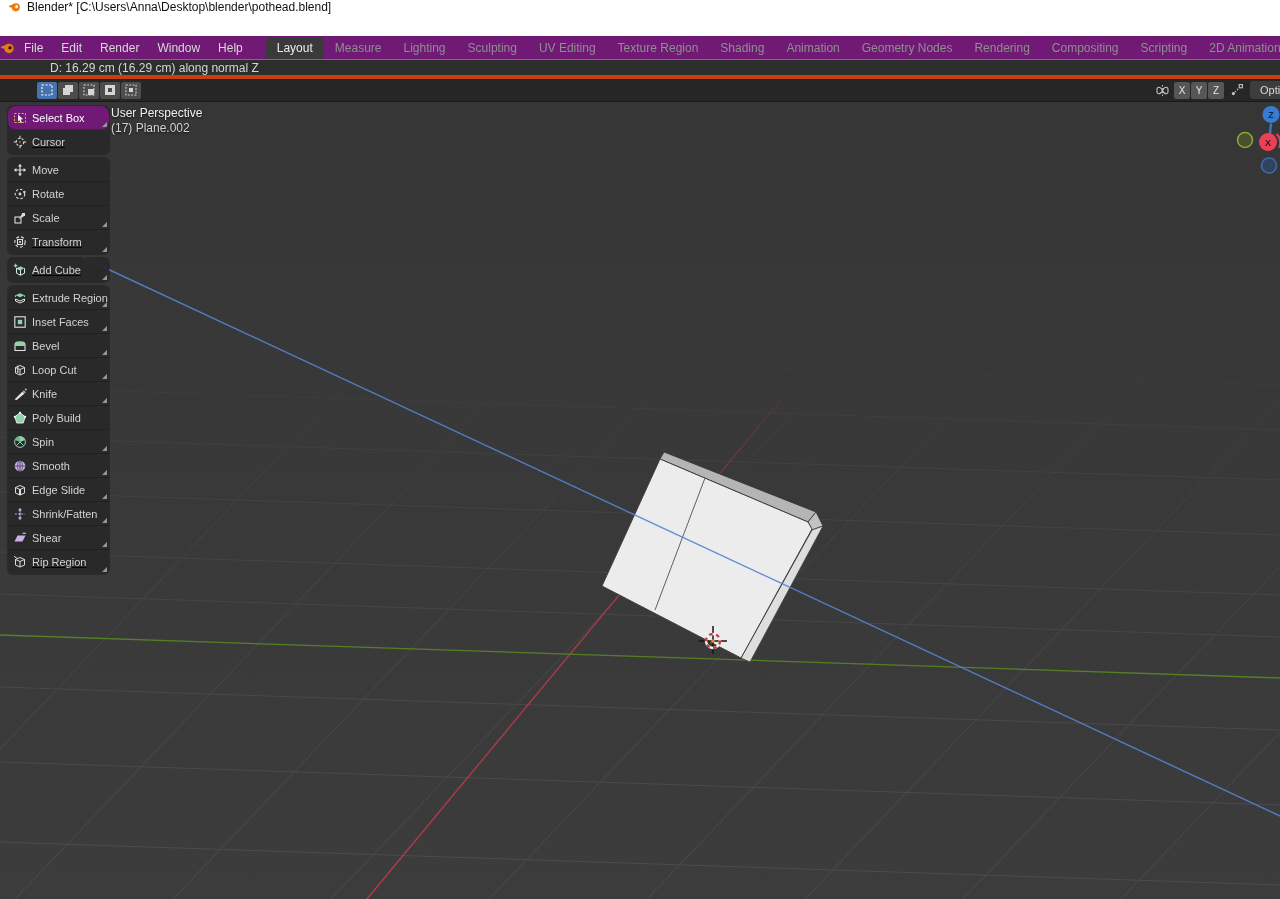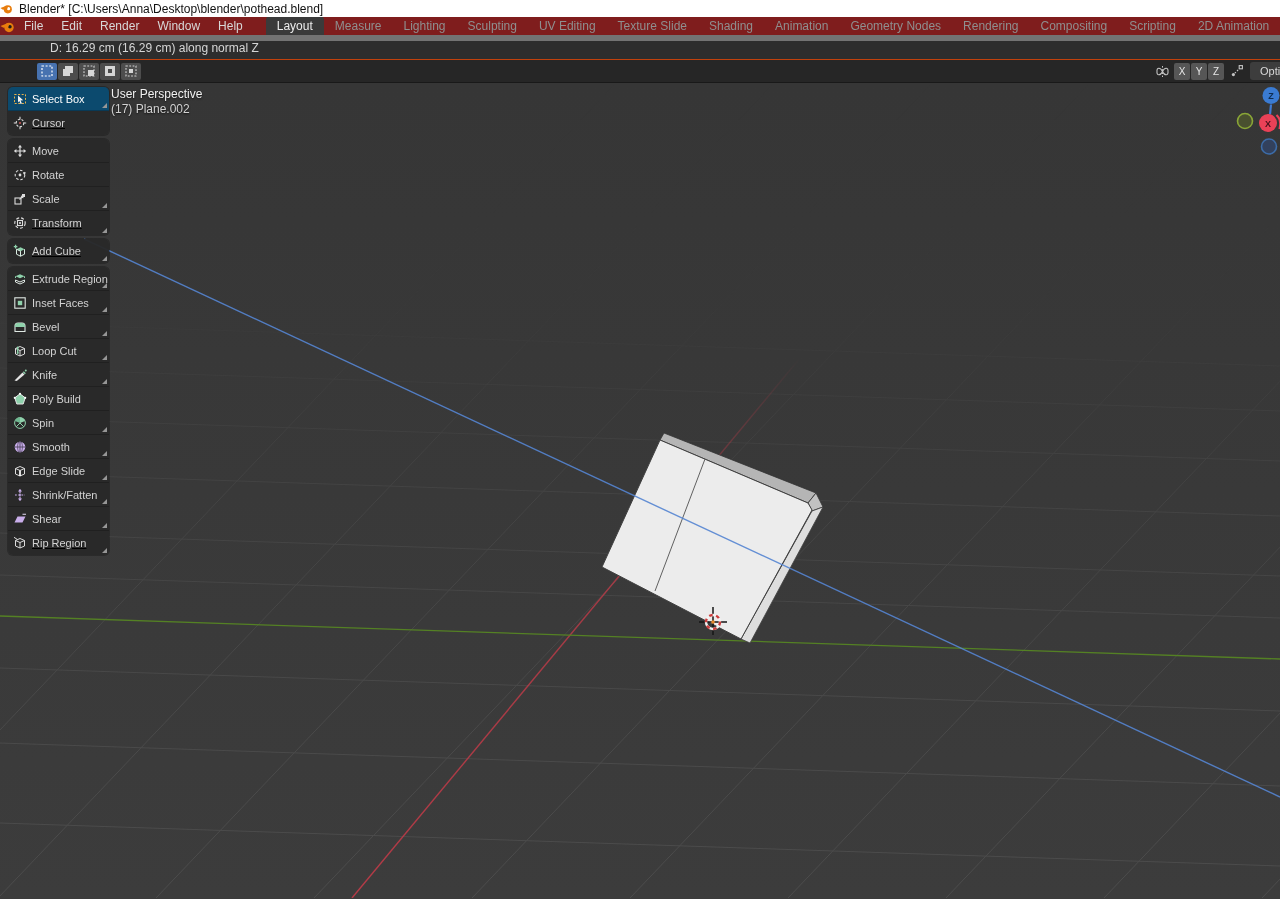--- a/index.html
+++ b/index.html
@@ -1,37 +1,37 @@
 <!DOCTYPE html>
 <html><head>
 <meta charset="utf-8">
 <style>
   * { margin:0; padding:0; box-sizing:border-box; }
   html,body { width:1280px; height:899px; overflow:hidden; background:#3b3b3b;
               font-family:"Liberation Sans", sans-serif; }
 
   
-  .titlebar { height:17px; background:#ffffff; display:flex; align-items:center;
-              gap:6px; }
+  .titlebar { height:36px; background:#ffffff; display:flex; align-items:flex-start;
+              padding-left:8px; gap:6px; }
   .titlebar .win-title { font-size:12px; color:#111; white-space:nowrap; }
 
   
-  .topbar { height:24px; background:#7f1d1d; display:flex; align-items:center;
-            position:relative; overflow:hidden; border-bottom:6px solid #737373; }
+  .topbar { height:24px; background:#701a75; display:flex; align-items:center;
+            position:relative; overflow:hidden; border-bottom:1px solid #737373; }
   .logo-box { width:34px; display:flex; justify-content:center; align-items:center; }
   .menus { display:flex; align-items:center; }
   .menu-item { font-size:12px; color:#d8d8d8; padding:3px 9px; border-radius:3px; cursor:default; }
   .tabs { display:flex; align-items:flex-end; margin-left:14px; height:24px; }
   .ws-tab { font-size:12px; color:#8f8f8f; padding:4px 11px 5px; border-radius:5px 5px 0 0;
             white-space:nowrap; }
   .ws-tab.active { background:#3a3a3a; color:#ececec; }
 
   
-  .statusrow { height:19px; background:#2d2d2d; display:flex; align-items:flex-start;
-               padding-left:50px; border-bottom:1px solid #c2410c; }
+  .statusrow { height:19px; background:#2d2d2d; display:flex; align-items:center;
+               padding-left:50px; border-bottom:4px solid #c2410c; }
   .statusrow span { font-size:12px; color:#d6d6d6; }
 
   
   .toolsettings { height:23px; background:#262626; display:flex; align-items:center;
                   overflow:hidden; border-bottom:1px solid #191919; }
   .sel-modes { display:flex; gap:1px; margin-left:37px; }
   .mode-btn { width:20px; height:17px; background:#4d4d4d; border-radius:2px;
               display:flex; align-items:center; justify-content:center; }
   .mode-btn.active { background:#4772b0; }
   .mode-btn svg { width:12px; height:12px; display:block; }
@@ -55,21 +55,21 @@
   .vp-overlay-text .l1 { font-size:12px; color:#f1f1f1; text-shadow:0 1px 2px rgba(0,0,0,.7); }
   .vp-overlay-text .l2 { font-size:12px; color:#d2d2d2; text-shadow:0 1px 2px rgba(0,0,0,.7); }
 
   
   .toolshelf { position:absolute; left:8px; top:4px; width:101px; }
   .tool-group { border-radius:5px; overflow:hidden; margin-bottom:4px;
                 background:rgba(41,41,41,.96); box-shadow:0 0 0 1px rgba(0,0,0,.25); }
   .tool-item { position:relative; height:24px; display:flex; align-items:center;
                border-bottom:1px solid rgba(0,0,0,.22); }
   .tool-item:last-child { border-bottom:none;text-decoration:underline; }
-  .tool-item.active { background:#0c4a6e; }
+  .tool-item.active { background:#701a75;border-radius:8px; }
   .tool-ico { width:24px; display:flex; justify-content:center; align-items:center; flex:none; }
   .tool-ico svg { width:14px; height:14px; display:block; }
   .tool-label { font-size:11px; color:#d2d2d2; white-space:nowrap; }
   .tool-item.active .tool-label { color:#ffffff; }
   .subtri { position:absolute; right:2px; bottom:2px; width:0; height:0;
             border-style:solid; border-width:0 0 5px 5px;
             border-color:transparent transparent #969696 transparent; }
 </style>
 </head>
 <body>
@@ -99,21 +99,21 @@
       <span class="menu-item">Render</span>
       <span class="menu-item">Window</span>
       <span class="menu-item">Help</span>
     </div>
   <div class="tabs">
       <span class="ws-tab active">Layout</span>
       <span class="ws-tab">Measure</span>
       <span class="ws-tab">Lighting</span>
       <span class="ws-tab">Sculpting</span>
       <span class="ws-tab">UV Editing</span>
-      <span class="ws-tab">Texture Slide</span>
+      <span class="ws-tab">Texture Region</span>
       <span class="ws-tab">Shading</span>
       <span class="ws-tab">Animation</span>
       <span class="ws-tab">Geometry Nodes</span>
       <span class="ws-tab">Rendering</span>
       <span class="ws-tab">Compositing</span>
       <span class="ws-tab">Scripting</span>
       <span class="ws-tab">2D Animation</span>
     </div>
 
 </div>

